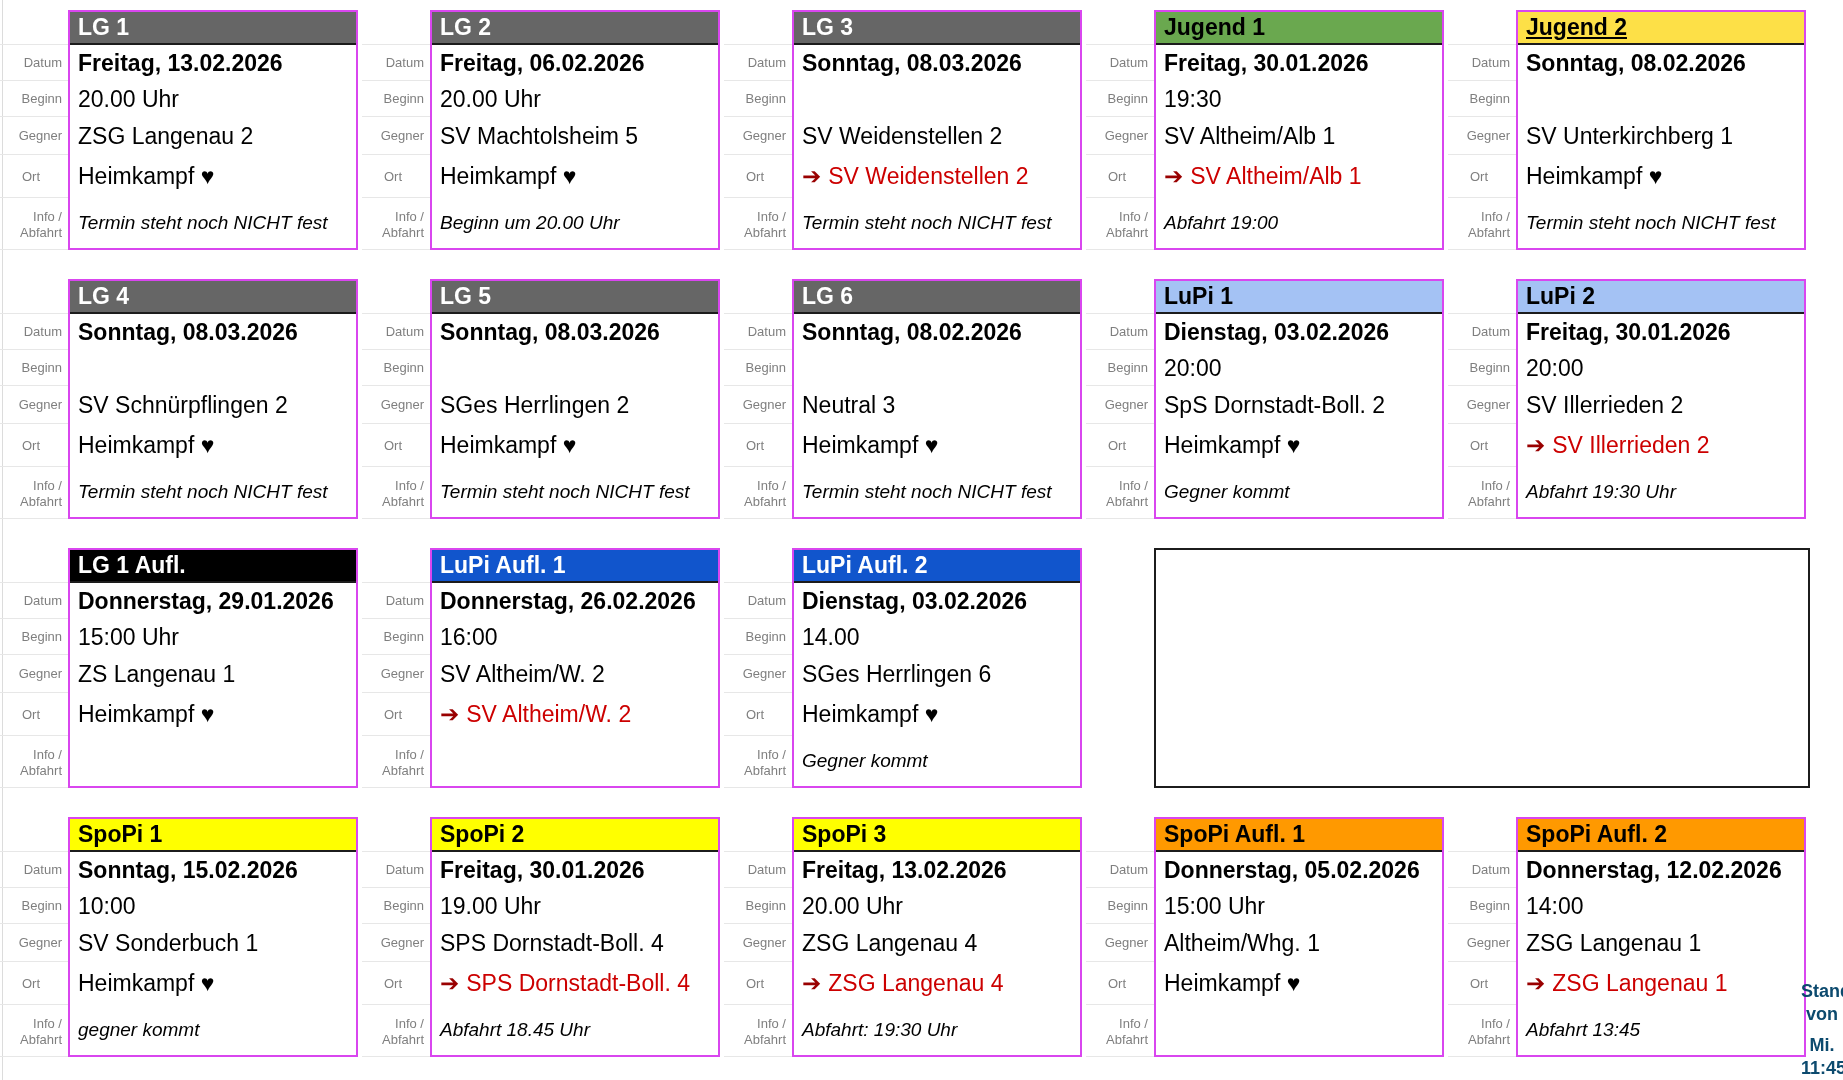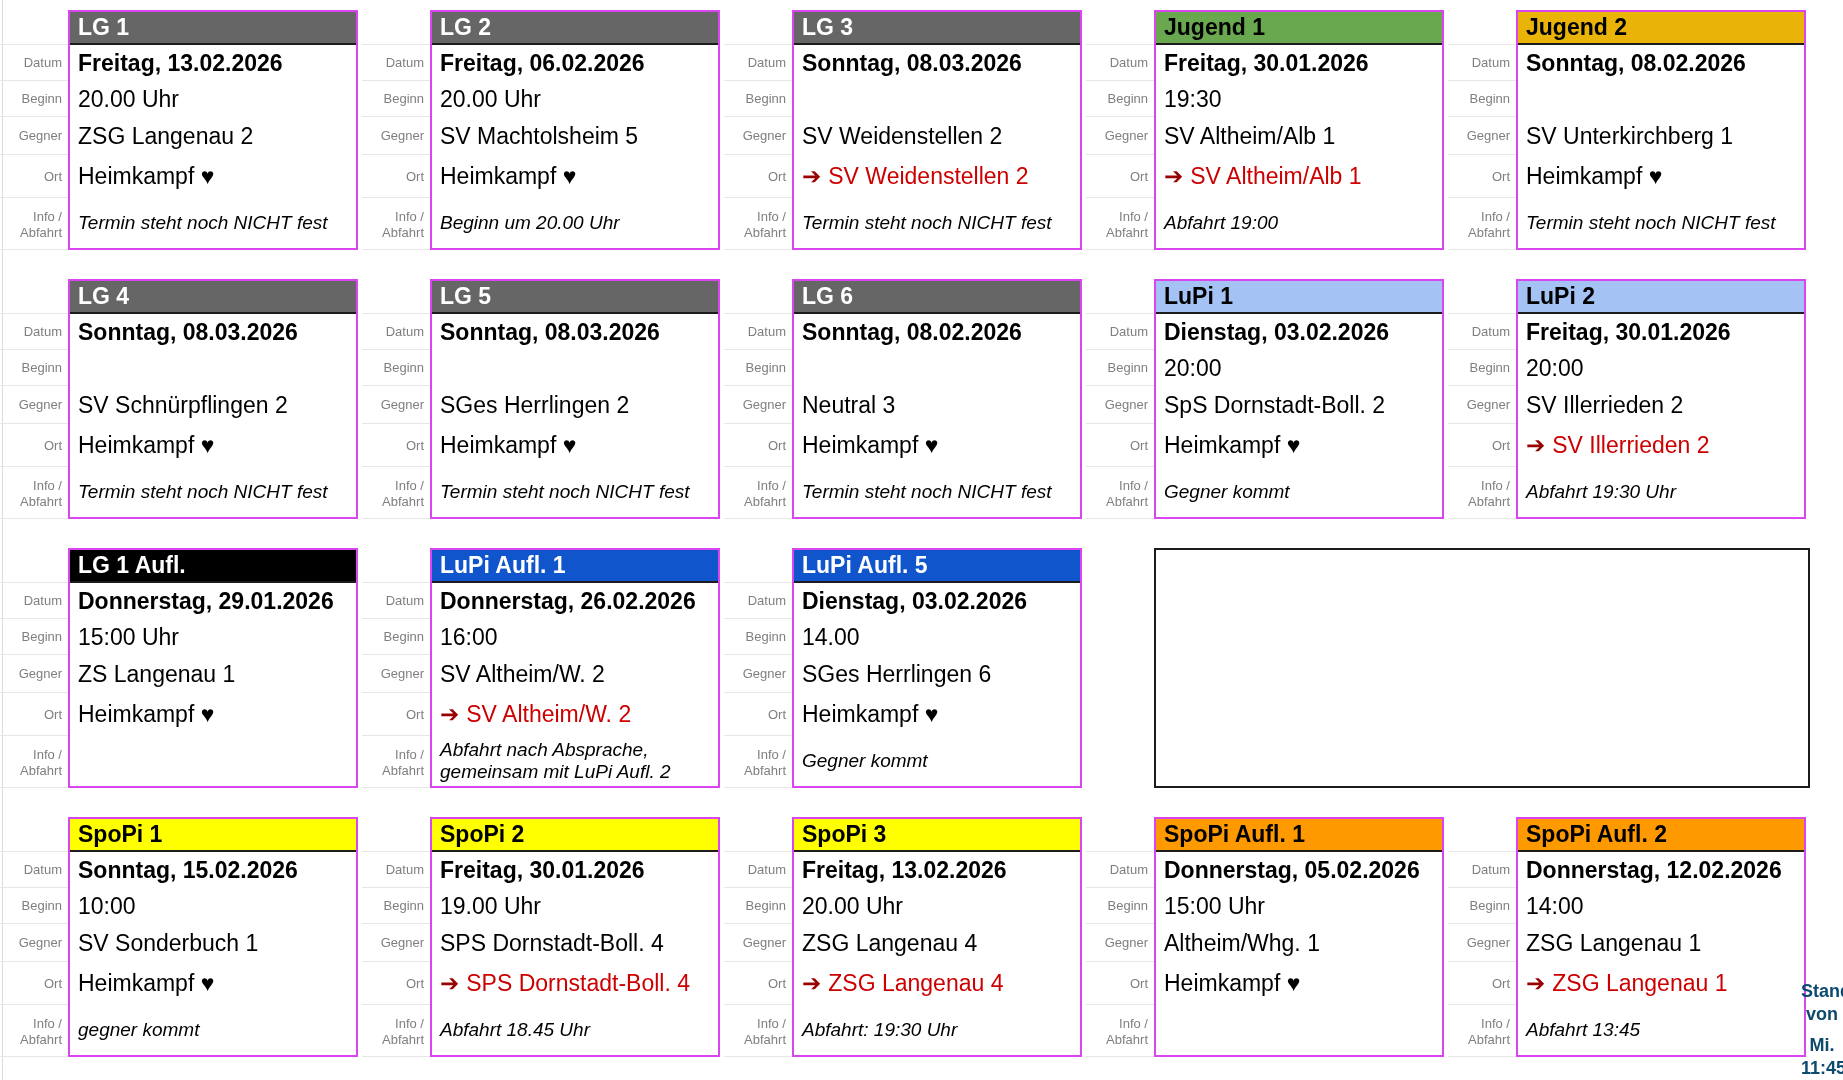--- a/index.html
+++ b/index.html
@@ -17,21 +17,21 @@
   .gutter{width:68px;flex:none;display:flex;flex-direction:column;box-sizing:border-box;padding-top:2px;}
   .g-row{
     display:flex;align-items:center;justify-content:flex-end;
     padding-right:6px;border-bottom:1px solid #e7e7e7;
     color:#7f7f7f;font-size:13px;box-sizing:border-box;
   }
   .g-header{height:33px;}
   .g-datum{height:36px;}
   .g-beginn{height:36px;}
   .g-gegner{height:38px;}
-  .g-ort{height:43px;}
+  .g-ort{height:43px;justify-content:center;}
   .g-info{flex:1;align-items:flex-end;padding-bottom:8px;text-align:right;line-height:1.25;}
   
   .card{
     width:290px;height:240px;flex:none;box-sizing:border-box;
     border:2px solid #d946ef;background:#fff;
     display:flex;flex-direction:column;font-size:23px;
   }
   .card-header{
     height:33px;flex:none;display:flex;align-items:center;
     padding-left:8px;font-weight:bold;box-sizing:border-box;
@@ -244,21 +244,21 @@
             <span>Gegner</span>
           </div>
       <div class="g-row g-ort">
             <span>Ort</span>
           </div>
       <div class="g-row g-info">
         <span><span>Info /</span><br><span>Abfahrt</span></span>
       </div>
     </div>
     <div class="card">
-      <div class="card-header" style="background: #eab308; color: rgb(0, 0, 0);">
+      <div class="card-header" style="background: #fde047; color: rgb(0, 0, 0); text-decoration: underline;">
             <span>Jugend 2</span>
           </div>
       <div class="row r-datum">
             <span>Sonntag, 08.02.2026</span>
           </div>
       <div class="row r-beginn">
             <span></span>
           </div>
       <div class="row r-gegner">
             <span>SV Unterkirchberg 1</span>
@@ -548,23 +548,20 @@
       <div class="row r-beginn">
             <span>16:00</span>
           </div>
       <div class="row r-gegner">
             <span>SV Altheim/W. 2</span>
           </div>
       <div class="row r-ort away">
             <span class="arrow">➔</span>
             <span class="ort-text">SV Altheim/W. 2</span>
           </div>
-      <div class="row r-info">
-            <span class="info-text">Abfahrt nach Absprache, gemeinsam mit LuPi Aufl. 2</span>
-          </div>
     </div>
   </div>
 
   <div class="cell">
     <div class="gutter">
       <div class="g-row g-header"></div>
       <div class="g-row g-datum">
             <span>Datum</span>
           </div>
       <div class="g-row g-beginn">
@@ -575,21 +572,21 @@
           </div>
       <div class="g-row g-ort">
             <span>Ort</span>
           </div>
       <div class="g-row g-info">
         <span><span>Info /</span><br><span>Abfahrt</span></span>
       </div>
     </div>
     <div class="card">
       <div class="card-header" style="background: rgb(17, 85, 204); color: rgb(255, 255, 255);">
-            <span>LuPi Aufl. 5</span>
+            <span>LuPi Aufl. 2</span>
           </div>
       <div class="row r-datum">
             <span>Dienstag, 03.02.2026</span>
           </div>
       <div class="row r-beginn">
             <span>14.00</span>
           </div>
       <div class="row r-gegner">
             <span>SGes Herrlingen 6</span>
           </div>

